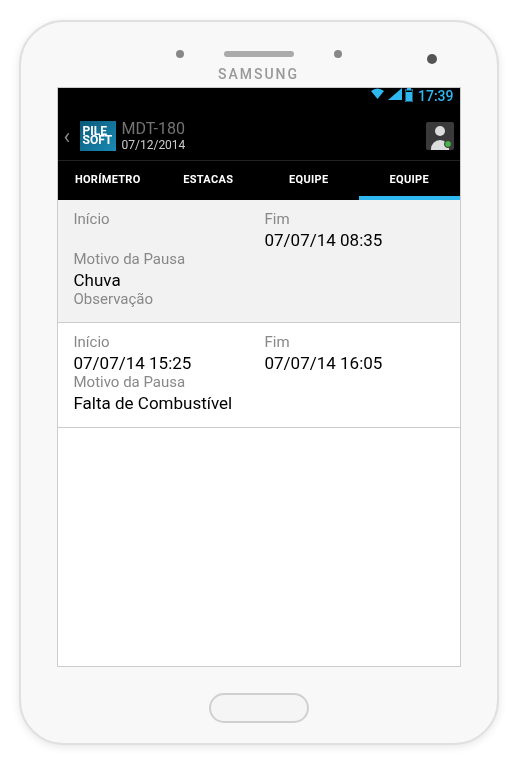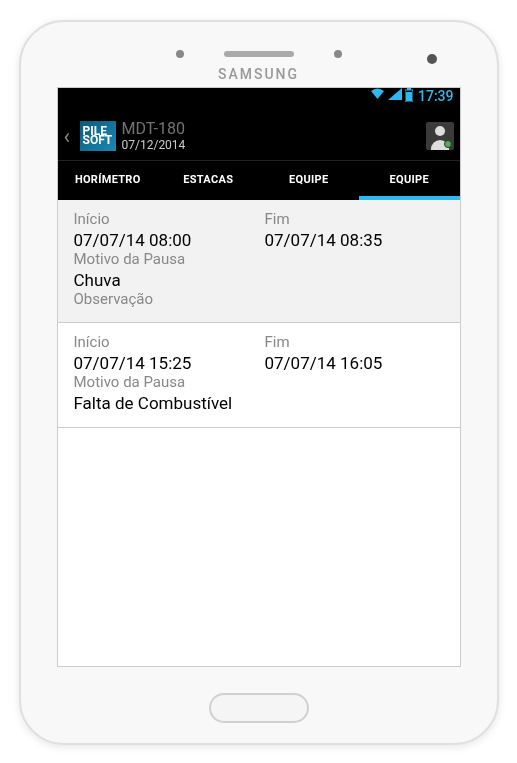--- a/index.html
+++ b/index.html
@@ -216,21 +216,20 @@
       <div class="tab">ESTACAS</div>
       <div class="tab">EQUIPE</div>
       <div class="tab active">EQUIPE</div>
     </div>
 
     <div class="content">
       <div class="card shaded">
         <div class="row-pair">
           <div class="field">
             <div class="field-label">Início</div>
-            <div class="field-value">07/07/14 08:00</div>
           </div>
           <div class="field">
             <div class="field-label">Fim</div>
             <div class="field-value">07/07/14 08:35</div>
           </div>
         </div>
         <div class="field-label">Motivo da Pausa</div>
         <div class="field-value">Chuva</div>
         <div class="field-label">Observação</div>
       </div>

